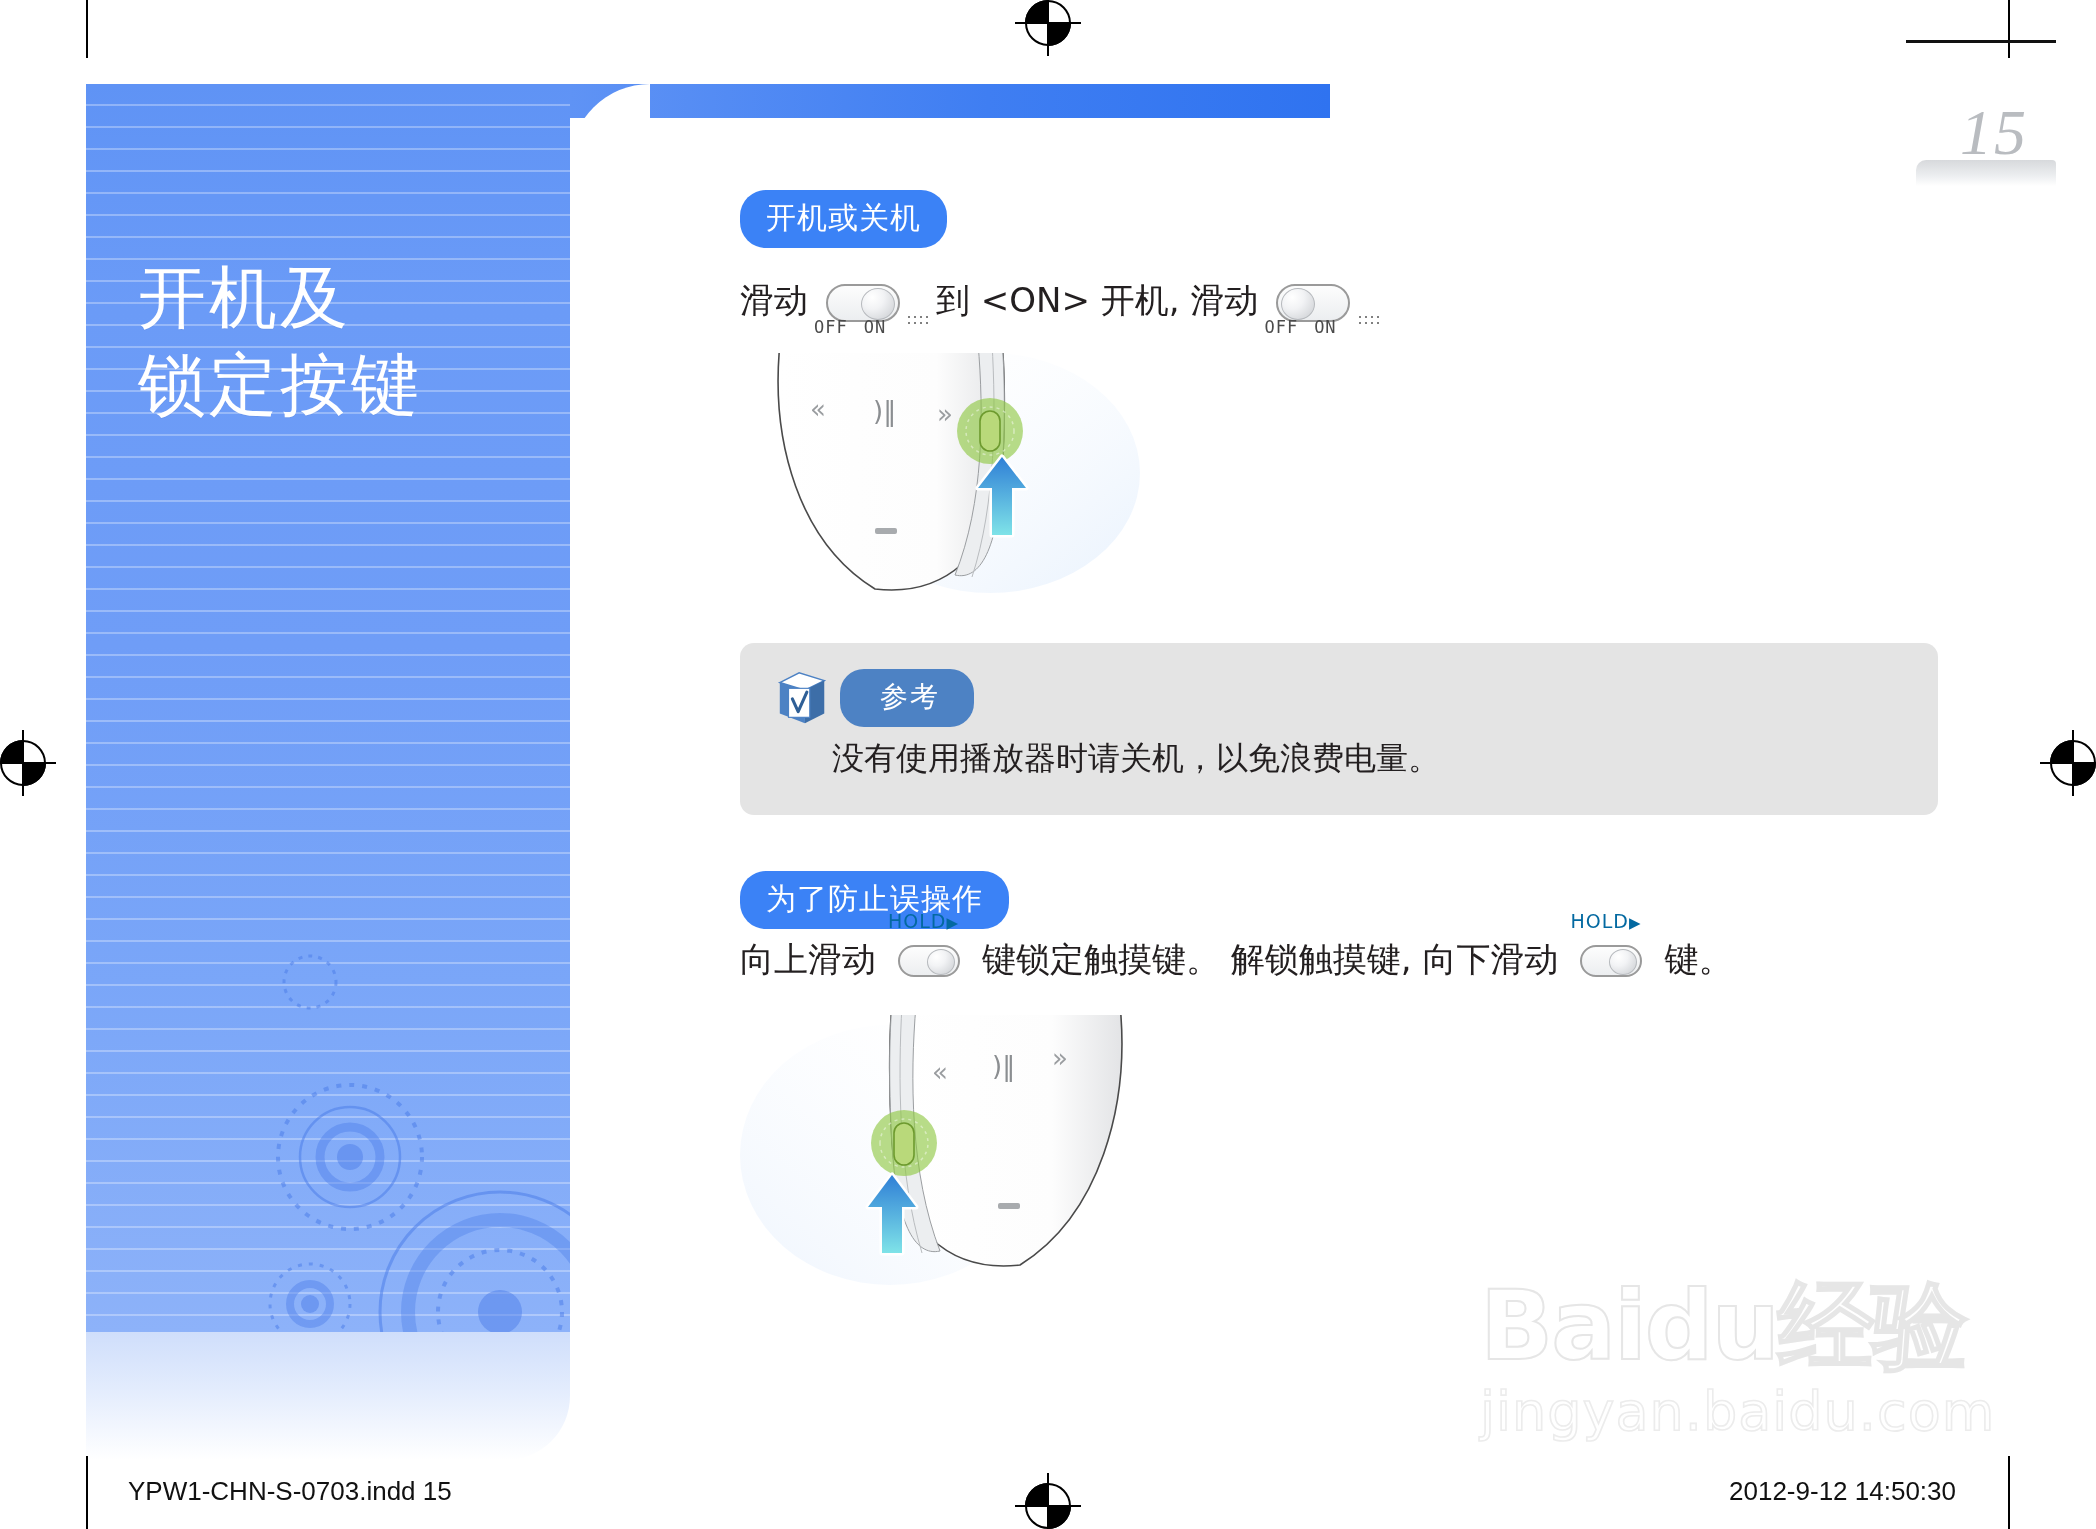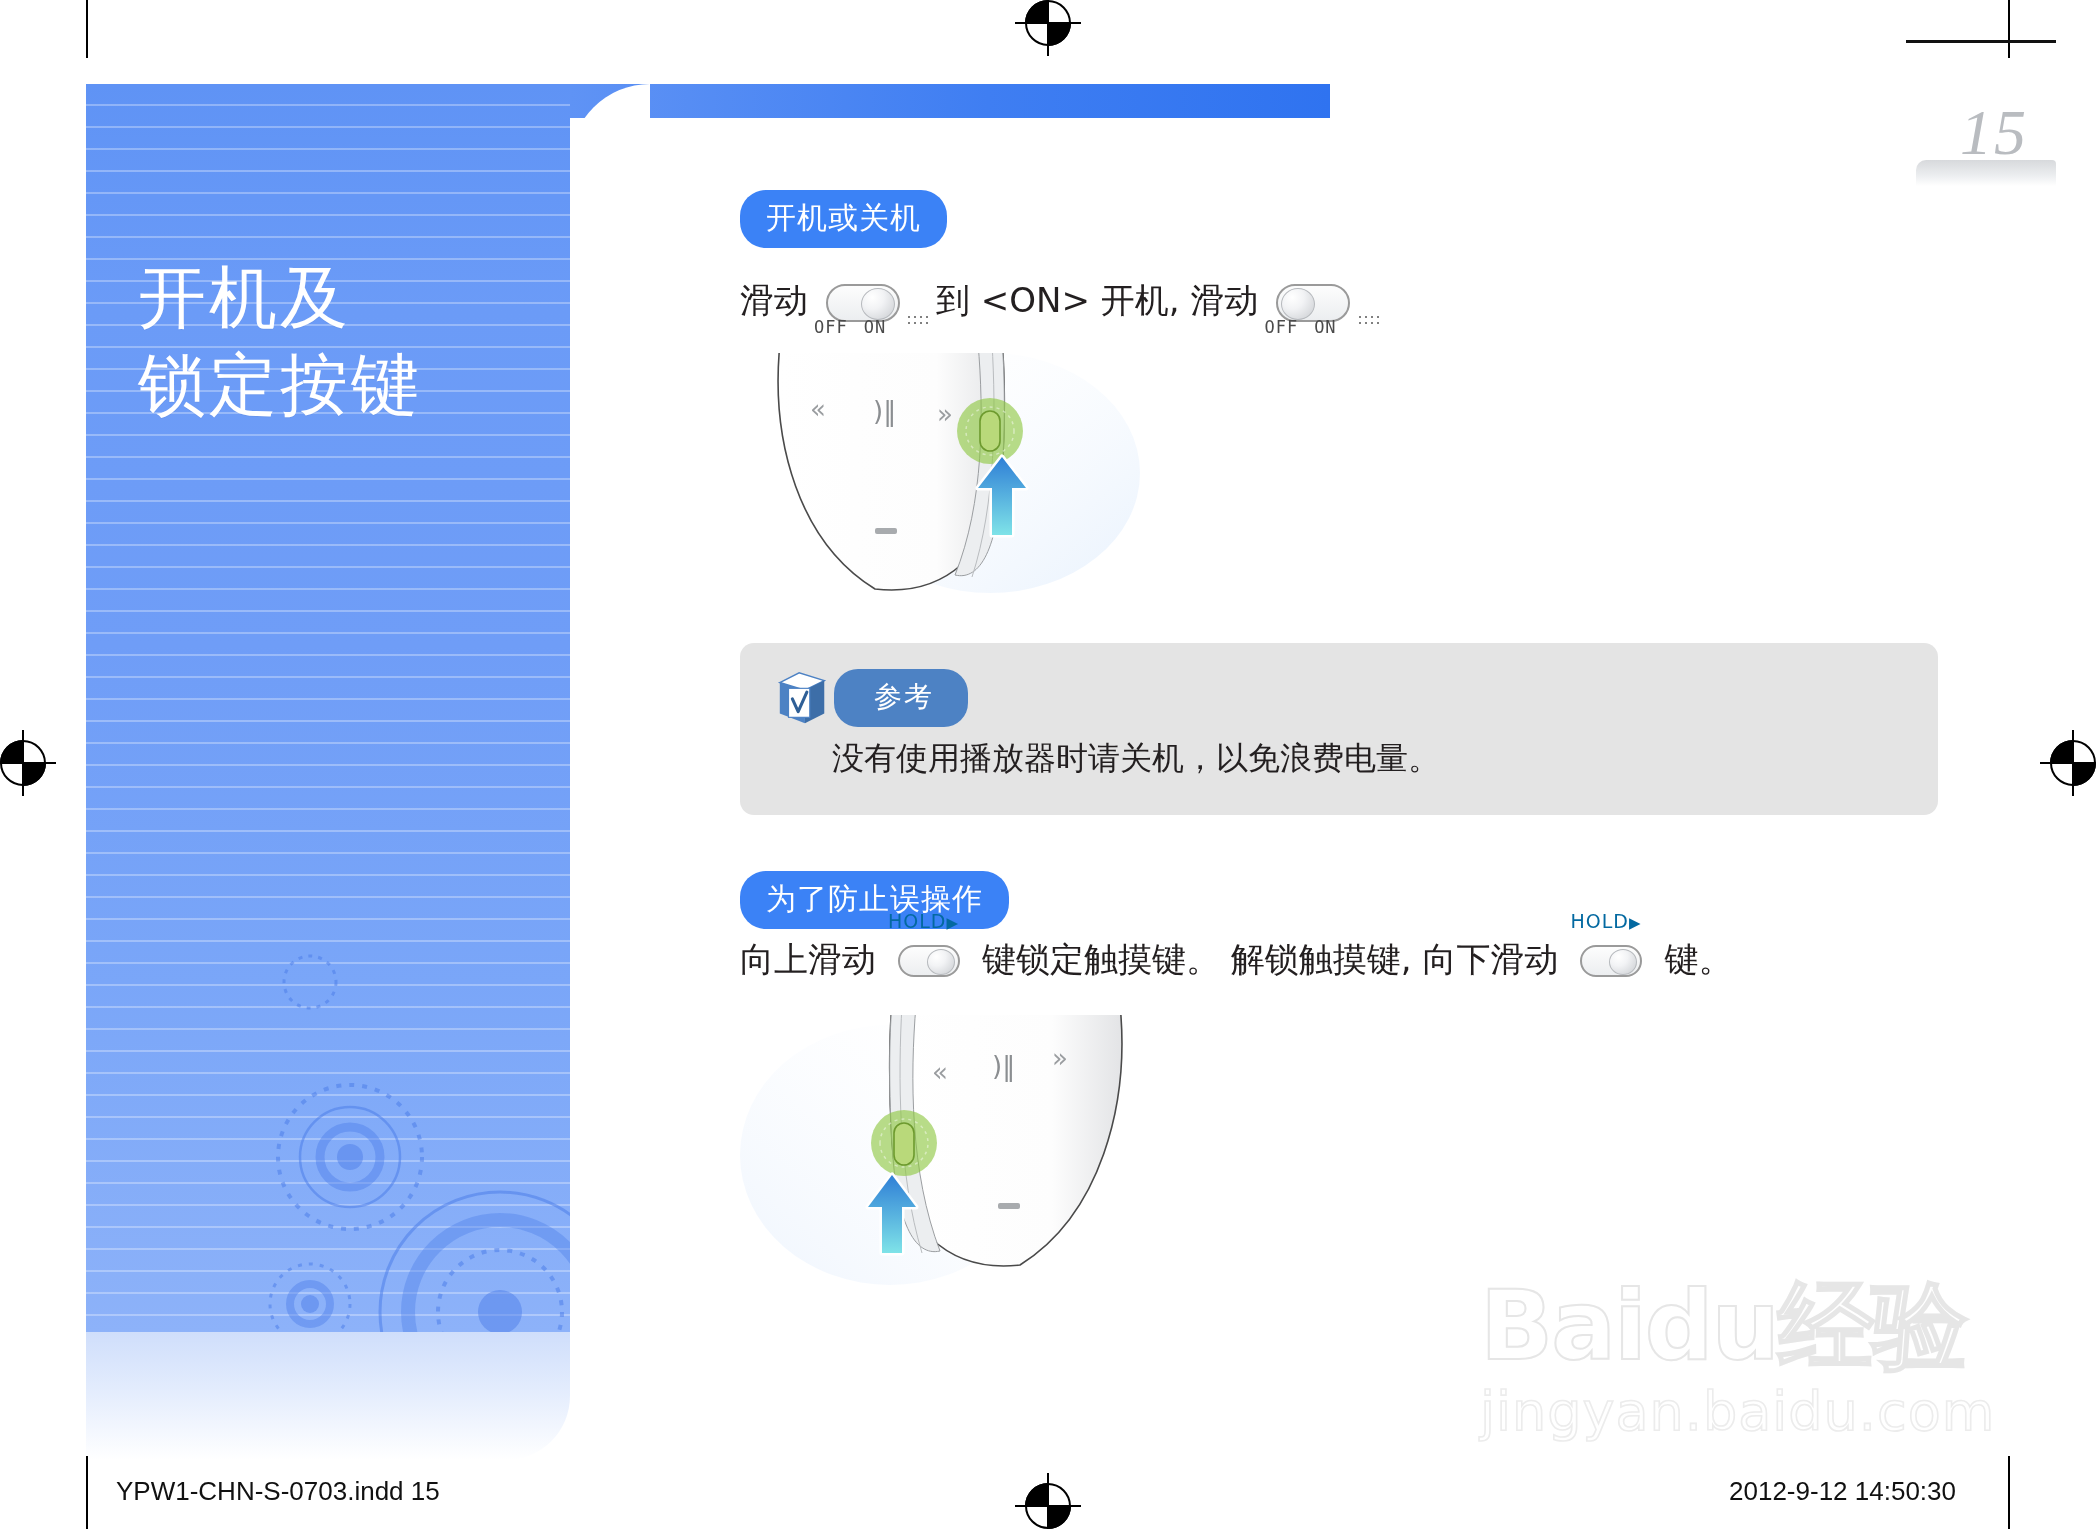--- a/index.html
+++ b/index.html
@@ -130,21 +130,21 @@
   }
   .hold-label .tri{font-size:15px;}
   .switch.small{width:62px;height:32px;border-radius:16px;}
   .switch.small .knob{width:26px;height:24px;}
 
   
   .note{
     position:relative;background:#e4e4e4;border-radius:14px;
     padding:26px 34px 34px;
   }
-  .note-head{display:flex;align-items:center;gap:10px;margin-bottom:10px;}
+  .note-head{display:flex;align-items:center;gap:16px;margin-bottom:10px;}
   .note-icon{width:58px;height:58px;flex:none;margin-right:-8px;z-index:2;}
   .note-pill{
     background:#4d82c4;color:#fff;border-radius:24px;
     font-size:28px;padding:9px 34px 11px 40px;letter-spacing:2px;
     font-family:"DejaVu Sans","Liberation Sans",sans-serif;
   }
   .note-text{
     font-size:32px;color:#231f20;margin-left:58px;
     font-family:"DejaVu Sans","Liberation Sans",sans-serif;
   }
@@ -168,21 +168,21 @@
     font-family:"DejaVu Sans","Liberation Sans",sans-serif;
     margin-top:6px;letter-spacing:1px;
   }
 
   
   .footer{
     position:absolute;left:0;right:0;top:1464px;height:60px;
     font-size:26px;color:#111;
     font-family:"Liberation Sans","DejaVu Sans",sans-serif;
   }
-  .footer-left{position:absolute;left:116px;top:12px;}
+  .footer-left{position:absolute;left:128px;top:12px;}
   .footer-right{position:absolute;right:140px;top:12px;}
 </style>
 </head>
 <body>
 
 <div class="page">
 
   <div class="crop-line" style="left:86px;top:0;width:2px;height:58px;"></div>
   <div class="crop-line" style="right:86px;top:0;width:2px;height:58px;"></div>
   <div class="crop-line" style="left:86px;bottom:0;width:2px;height:58px;"></div>

